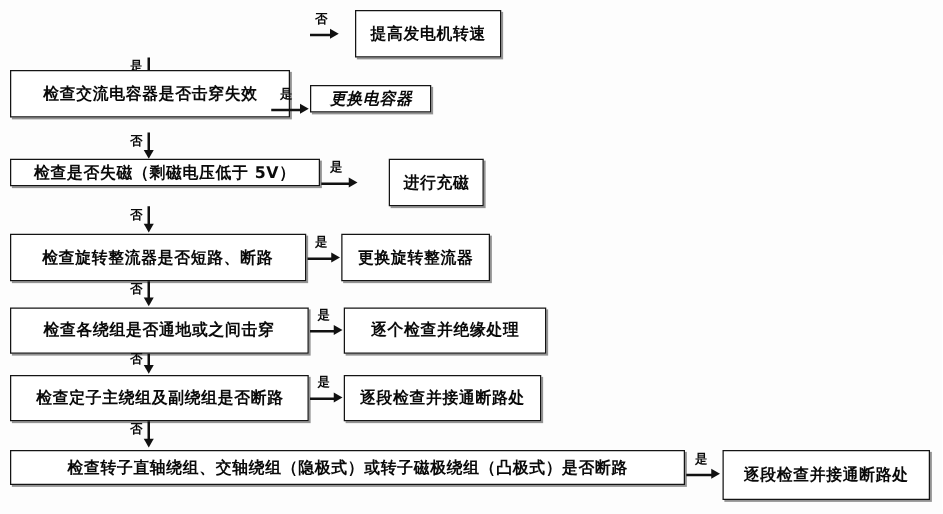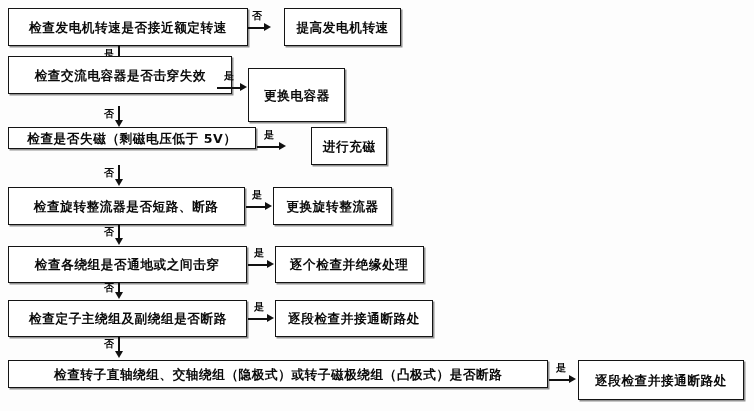--- a/index.html
+++ b/index.html
@@ -71,39 +71,36 @@
     line-height: 1;
     white-space: nowrap;
   }
   .fs13 { font-size: 13px; }
 </style>
 </head>
 <body>
 
 <div id="flowchart">
 
-  <div class="node shadowed fs13" style="left:8px; top:8px; width:240px; height:38px;">
-    <span class="node-label">检查发电机转速是否接近额定转速</span>
-  </div>
   <div class="node shadowed fs13" style="left:284px; top:8px; width:117px; height:38px;">
     <span class="node-label">提高发电机转速</span>
   </div>
 
   <div class="hline" style="left:248px; top:27px; width:17px;"></div>
   <div class="arrow-right" style="left:264px; top:23px;"></div>
   <div class="edge-label" style="left:252px; top:11px;">否</div>
 
   <div class="vline" style="left:118px; top:46px; height:18px;"></div>
   <div class="arrow-down" style="left:114.5px; top:61px;"></div>
   <div class="edge-label" style="left:104px; top:49px;">是</div>
 
   <div class="node shadowed fs13" style="left:8px; top:56px; width:224px; height:38px;">
     <span class="node-label">检查交流电容器是否击穿失效</span>
   </div>
-  <div class="node shadowed fs13" style="left:248px; top:68px; width:97px; height:54px;">
+  <div class="node shadowed fs13" style="left:248px; top:68px; width:97px; height:22px;font-style:italic;">
     <span class="node-label">更换电容器</span>
   </div>
   <div class="hline" style="left:217px; top:87px; width:24px;"></div>
   <div class="arrow-right" style="left:240px; top:83px;"></div>
   <div class="edge-label" style="left:224px; top:71px;">是</div>
   <div class="vline" style="left:118px; top:106px; height:17px;"></div>
   <div class="arrow-down" style="left:114.5px; top:120px;"></div>
   <div class="edge-label" style="left:104px; top:109px;">否</div>
 
   <div class="node shadowed fs13" style="left:8px; top:127px; width:248px; height:22px;">
@@ -128,21 +125,21 @@
   <div class="hline" style="left:246px; top:206px; width:20px;"></div>
   <div class="arrow-right" style="left:265px; top:202px;"></div>
   <div class="edge-label" style="left:252px; top:190px;">是</div>
   <div class="vline" style="left:118px; top:225px; height:16px;"></div>
   <div class="arrow-down" style="left:114.5px; top:238px;"></div>
   <div class="edge-label" style="left:104px; top:227px;">否</div>
 
   <div class="node shadowed fs13" style="left:8px; top:246px; width:239px; height:37px;">
     <span class="node-label">检查各绕组是否通地或之间击穿</span>
   </div>
-  <div class="node shadowed fs13" style="left:275px; top:246px; width:149px; height:37px;text-align:center;">
+  <div class="node shadowed fs13" style="left:275px; top:246px; width:162px; height:37px;text-align:center;">
     <span class="node-label">逐个检查并绝缘处理</span>
   </div>
   <div class="hline" style="left:248px; top:264px; width:20px;"></div>
   <div class="arrow-right" style="left:267px; top:260px;"></div>
   <div class="edge-label" style="left:254px; top:248px;">是</div>
   <div class="vline" style="left:118px; top:283px; height:12px;"></div>
   <div class="arrow-down" style="left:114.5px; top:292px;"></div>
   <div class="edge-label" style="left:104px; top:283px;">否</div>
 
   <div class="node shadowed fs13" style="left:8px; top:300px; width:239px; height:37px;">

